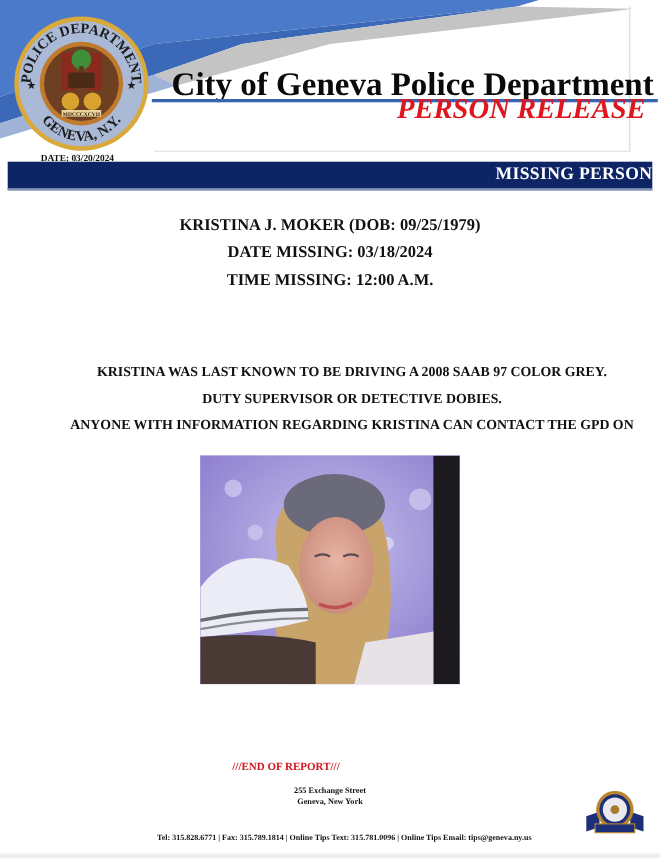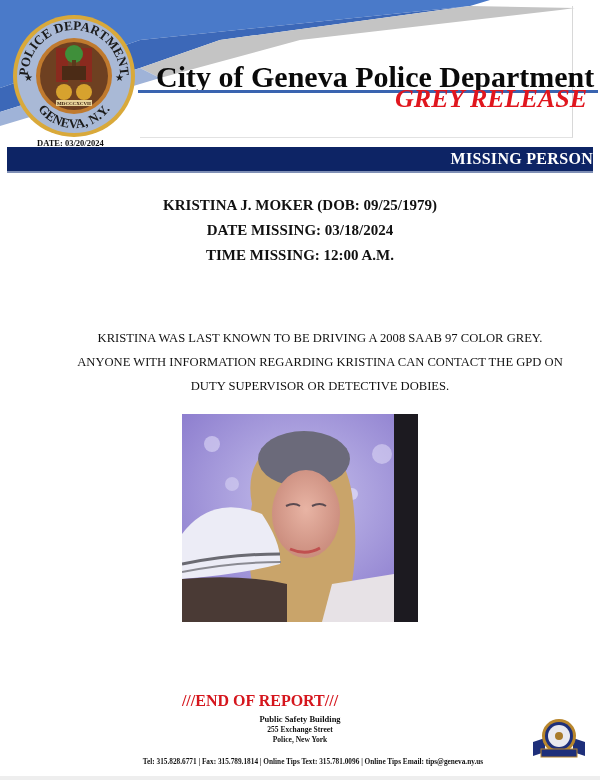--- a/index.html
+++ b/index.html
@@ -18,25 +18,25 @@
 
     .date { position:absolute; left:13px; top:138px; font-size:8.5px; font-weight:bold; color:#111;padding-left:24px; }
 
     .banner { position:absolute; left:7px; top:147px; width:586px; height:26px; background:#0d2465; border-bottom:2px solid #7f8fb5; display:flex; align-items:center; justify-content:flex-end; }
     .banner span { color:#ffffff; font-size:16px; font-weight:bold; letter-spacing:0.3px; }
 
     .facts { position:absolute; left:0; top:193px; width:600px; text-align:center; }
     .facts div { font-size:15px; font-weight:bold; height:25px; line-height:25px; }
 
     .details { position:absolute; left:0; top:326px; width:600px; text-align:center; }
-    .details div { font-size:12.6px; font-weight:normal; line-height:24px; white-space:nowrap;padding-left:40px; }
+    .details div { font-size:12.6px; font-weight:bold; line-height:24px; white-space:nowrap;padding-left:40px; }
 
     .photo { position:absolute; left:182px; top:414px; width:236px; height:208px; overflow:hidden; background:#9f93d6; }
 
-    .end { position:absolute; left:0; top:692px; width:520px; text-align:center; color:#d5161d; font-size:16px; font-weight:bold; }
+    .end { position:absolute; left:0; top:692px; width:520px; text-align:center; color:#d5161d; font-size:10px; font-weight:bold; }
     .address { position:absolute; left:0; top:714px; width:600px; text-align:center; }
     .address .l1 { font-size:8.5px; font-weight:bold; line-height:11px; }
     .address .l2, .address .l3 { font-size:7.5px; font-weight:bold; line-height:10px; }
     .contact { position:absolute; left:0; top:757px; width:600px; text-align:center; font-size:7.3px; font-weight:bold;margin-left:13px; }
     .badge { position:absolute; left:531px; top:716px; width:56px; height:48px; }
     .bottom-line { position:absolute; left:0; top:776px; width:600px; height:4px; background:#eeeeee; }
   </style>
 </head>
 <body>
 
@@ -66,38 +66,38 @@
     <path id="sealTop" d="M 16 62 A 46 46 0 0 1 108 62" fill="none"></path>
     <text font-family="Liberation Serif, serif" font-size="13" font-weight="bold" fill="#1b1b1b"><textPath href="#sealTop" startOffset="50%" text-anchor="middle">POLICE DEPARTMENT</textPath></text>
     <path id="sealBot" d="M 18 70 A 44 44 0 0 0 106 70" fill="none"></path>
     <text font-family="Liberation Serif, serif" font-size="13" font-weight="bold" fill="#1b1b1b"><textPath href="#sealBot" startOffset="50%" text-anchor="middle">GENEVA, N.Y.</textPath></text>
     <text x="12" y="67" font-size="10" fill="#1b1b1b">★</text>
     <text x="103" y="67" font-size="10" fill="#1b1b1b">★</text>
   </svg>
 
   <div class="title">City of Geneva Police Department</div>
   <div class="title-rule"></div>
-  <div class="subtitle">GREY RELEASE</div>
+  <div class="subtitle">PERSON RELEASE</div>
   <div class="date">DATE: 03/20/2024</div>
 </div>
 
 <div class="banner">
   <span>MISSING PERSON</span>
 </div>
 
 <div class="facts">
   <div>KRISTINA J. MOKER (DOB: 09/25/1979)</div>
   <div>DATE MISSING: 03/18/2024</div>
   <div>TIME MISSING: 12:00 A.M.</div>
 </div>
 
 <div class="details">
   <div>KRISTINA WAS LAST KNOWN TO BE DRIVING A 2008 SAAB 97 COLOR GREY.</div>
+  <div>DUTY SUPERVISOR OR DETECTIVE DOBIES.</div>
   <div>ANYONE WITH INFORMATION REGARDING KRISTINA CAN CONTACT THE GPD ON</div>
-  <div>DUTY SUPERVISOR OR DETECTIVE DOBIES.</div>
 </div>
 
 <div class="photo" title="Photo of Kristina J. Moker">
   <svg width="236" height="208" viewBox="0 0 236 208">
     <defs>
       <radialGradient id="bg" cx="50%" cy="40%" r="70%">
         <stop offset="0%" stop-color="#c6c0ec"></stop>
         <stop offset="100%" stop-color="#8878cc"></stop>
       </radialGradient>
       <radialGradient id="face" cx="50%" cy="45%" r="60%">
@@ -121,23 +121,22 @@
     <path d="M0 150 Q50 140 98 140" stroke="#6a6a72" stroke-width="3" fill="none"></path>
     <path d="M0 158 Q50 148 99 148" stroke="#8a8a92" stroke-width="2" fill="none"></path>
     <path d="M0 165 Q60 160 105 170 L105 208 L0 208 Z" fill="#4a3a35"></path>
     <path d="M150 170 L212 160 L212 208 L140 208 Z" fill="#e7e2e6"></path>
   </svg>
 </div>
 
 <div class="end">///END OF REPORT///</div>
 
 <div class="address">
-  <div class="l1">Public Safety Building</div>
   <div class="l2">255 Exchange Street</div>
-  <div class="l3">Police, New York</div>
+  <div class="l3">Geneva, New York</div>
 </div>
 
 <div class="contact">Tel: 315.828.6771 | Fax: 315.789.1814 | Online Tips Text: 315.781.0096 | Online Tips Email: tips@geneva.ny.us</div>
 
 <svg class="badge" viewBox="0 0 56 48">
   <path d="M2 26 L14 22 L14 36 L2 40 Z" fill="#1e2f7a"></path>
   <path d="M54 26 L42 22 L42 36 L54 40 Z" fill="#1e2f7a"></path>
   <circle cx="28" cy="20" r="17" fill="#b8862c"></circle>
   <circle cx="28" cy="20" r="14" fill="#1e2f7a"></circle>
   <circle cx="28" cy="20" r="11" fill="#e9e9ef"></circle>

